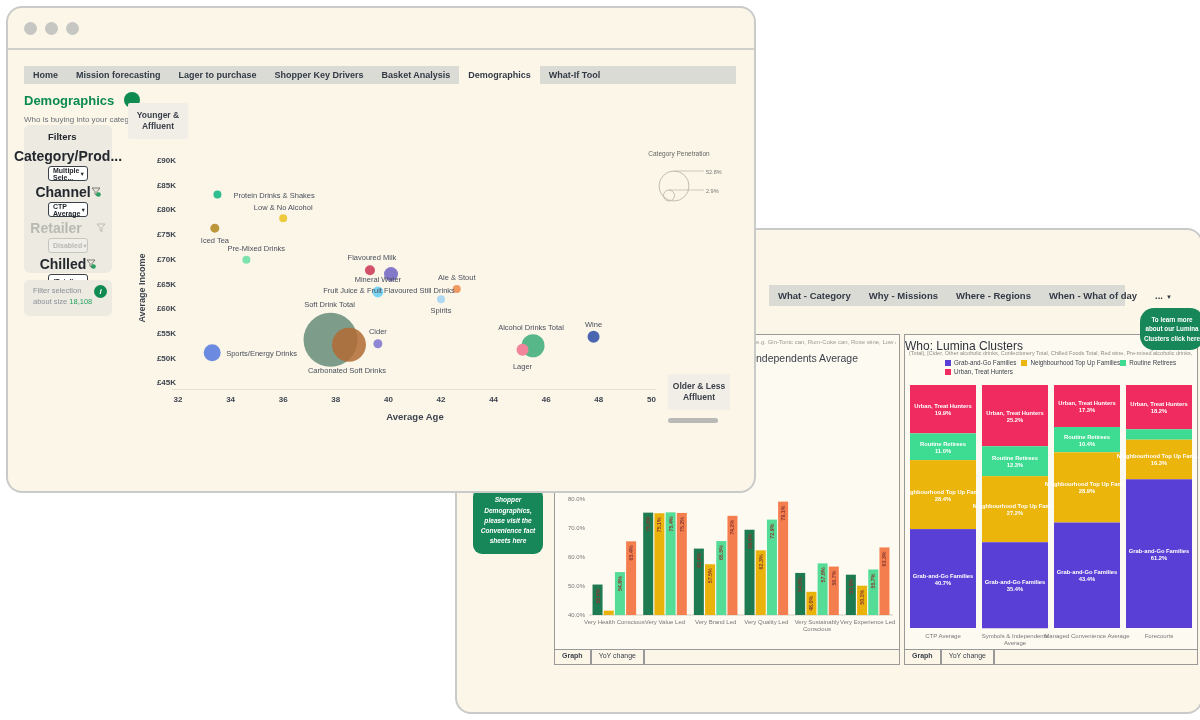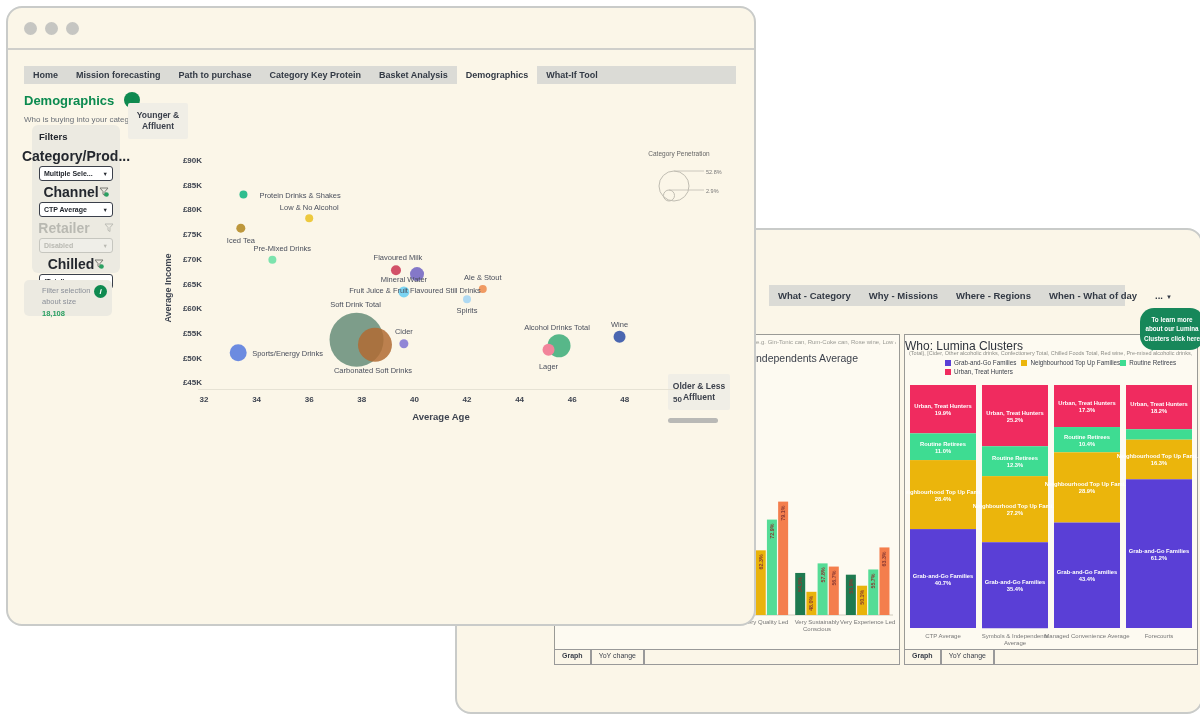--- a/index.html
+++ b/index.html
@@ -1,48 +1,48 @@
 <!DOCTYPE html>
 <html><head>
 <meta charset="utf-8">
 <style>
   html,body{margin:0;padding:0;background:#fff;font-family:"Liberation Sans",sans-serif;}
   .canvas{position:relative;width:1200px;height:720px;background:#fff;overflow:hidden;}
   .window{position:absolute;background:#FBF6E8;border:2px solid #C9CBC9;border-radius:16px;box-sizing:border-box;}
-  .front{left:6px;top:6px;width:750px;height:620px;z-index:10;}
+  .front{left:6px;top:6px;width:750px;height:487px;z-index:10;}
   .back{left:455px;top:228px;width:748px;height:486px;z-index:1;}
   .titlebar{height:40px;border-bottom:2px solid #CFCFCB;display:flex;align-items:center;padding-left:16px;}
   .dot{width:13px;height:13px;border-radius:50%;background:#C6C6C2;margin-right:8px;}
   .tabstrip{position:absolute;display:flex;background:#DBDBD6;height:18px;align-items:stretch;}
   .front .tabstrip{left:16px;top:58px;width:712px;}
   .back .tabstrip{left:312px;top:55px;width:356px;height:21px;}
   .tab{font-size:9px;font-weight:700;color:#333A45;padding:4px 9px 0 9px;white-space:nowrap;cursor:default;}
   .back .tab{font-size:9.5px;padding-top:5px;}
   .tab.active{background:#FBF6E8;}
   .caret{font-size:6px;margin-left:3px;}
   .page-title{position:absolute;left:16px;top:84px;display:flex;align-items:center;}
   .page-title span{color:#0B8A4F;font-size:13px;font-weight:800;}
   .info-circle{width:16px;height:16px;border-radius:50%;background:#0F8A50;color:#fff;font-size:10px;font-weight:800;display:flex;align-items:center;justify-content:center;margin-left:10px;font-style:italic;}
   .subtitle{position:absolute;left:16px;top:107px;font-size:8px;color:#6A6F77;}
   .quad{position:absolute;background:#F0EEE6;border-radius:2px;color:#3A3F4A;font-size:8.5px;font-weight:700;display:flex;align-items:center;justify-content:center;text-align:center;line-height:1.3;}
   .quad.top{left:120px;top:95px;width:60px;height:36px;}
   .quad.bottom{left:660px;top:366px;width:62px;height:36px;}
   .hscroll{position:absolute;left:660px;top:410px;width:50px;height:5px;background:#B9B9B6;border-radius:3px;}
-  .filters{position:absolute;left:24px;top:117px;width:88px;height:148px;background:#ECEAE1;border-radius:6px;padding:6px 7px;box-sizing:border-box;}
+  .filters{position:absolute;left:16px;top:117px;width:88px;height:148px;background:#ECEAE1;border-radius:6px;padding:6px 24px;box-sizing:border-box;}
   .filters h4{margin:0 0 6px 0;font-size:9.5px;color:#23272E;}
   .flabel{display:flex;justify-content:center;align-items:center;font-size:14px;font-weight:700;color:#23272E;margin:3px 0 2px 0;}
   .flabel.disabled{color:#B9B9B2;gap:14px;}
   .dd{height:13px;border:1.5px solid #3A3F4A;border-radius:3px;background:#fff;display:flex;align-items:center;justify-content:space-between;padding:0 4px;font-size:7px;font-weight:700;color:#23272E;}
   .dd.disabled{border-color:#C6C6BF;color:#B9B9B2;background:#EFEEE8;}
   .dd .caret{font-size:5.5px;margin:0;}
   .funnel svg{display:block;}
-  .samplebox{position:absolute;left:16px;top:272px;width:88px;height:36px;background:#ECEAE1;border-radius:5px;padding:5px 18px;box-sizing:border-box;font-size:7.5px;color:#8A8F98;line-height:1.5;}
-  .samplebox .num{color:#2AA061;font-weight:700;}
+  .samplebox{position:absolute;left:16px;top:272px;width:88px;height:36px;background:#ECEAE1;border-radius:5px;padding:5px 9px;box-sizing:border-box;font-size:7.5px;color:#8A8F98;line-height:1.5;}
+  .samplebox .num{color:#2AA061;font-weight:400;}
   .samplebox .info-circle{position:absolute;right:5px;top:5px;width:13px;height:13px;font-size:8px;margin:0;}
-  .scatter-wrap{position:absolute;left:124px;top:130px;margin-left:26px;}
+  .scatter-wrap{position:absolute;left:124px;top:130px;}
   .penlegend{position:absolute;left:616px;top:142px;width:110px;text-align:center;}
   .penlegend .pl-title{font-size:6.5px;color:#666;margin-bottom:2px;}
   .bubble{position:absolute;left:683px;top:78px;width:64px;height:42px;background:#17875A;border-radius:14px;color:#fff;font-size:6.3px;font-weight:700;display:flex;align-items:center;justify-content:center;text-align:center;padding:2px 4px;box-sizing:border-box;line-height:1.5;z-index:5;}
   .bubble:after{content:"";position:absolute;left:9px;bottom:-8px;border:7px solid transparent;border-top:9px solid #17875A;border-left-width:3px;}
   .shopper{position:absolute;left:16px;top:258px;width:70px;height:66px;background:#17875A;border-radius:9px;color:#fff;font-size:6.6px;font-weight:700;font-style:italic;display:flex;align-items:center;justify-content:center;text-align:center;padding:4px 5px;box-sizing:border-box;line-height:1.55;}
   .panel{position:absolute;top:104px;height:331px;background:#FDFAF1;border:1px solid #9A9A96;box-sizing:border-box;}
   .panel.lp{left:97px;width:346px;}
   .panel.rp{left:447px;width:294px;}
   .lp-subtitle{position:absolute;left:201px;top:4px;width:140px;font-size:6px;color:#9A9A94;white-space:nowrap;overflow:hidden;}
   .lp-title{position:absolute;left:201px;top:17px;font-size:10.5px;color:#3A3F4A;white-space:nowrap;}
@@ -232,22 +232,22 @@
   <section class="window front">
     <div class="titlebar">
       <span class="dot"></span>
       <span class="dot"></span>
       <span class="dot"></span>
     </div>
 
     <div class="tabstrip" id="frontTabs">
         <span class="tab">Home</span>
         <span class="tab">Mission forecasting</span>
-        <span class="tab">Path to purchase</span>
-        <span class="tab">Category Key Protein</span>
+        <span class="tab">Lager to purchase</span>
+        <span class="tab">Shopper Key Drivers</span>
         <span class="tab">Basket Analysis</span>
         <span class="tab active">Demographics</span>
         <span class="tab">What-If Tool</span>
       </div>
 
     <div class="page-title">
       <span>Demographics</span>
       <span class="info-circle">i</span>
     </div>
     <div class="subtitle">Who is buying into your category?</div>

